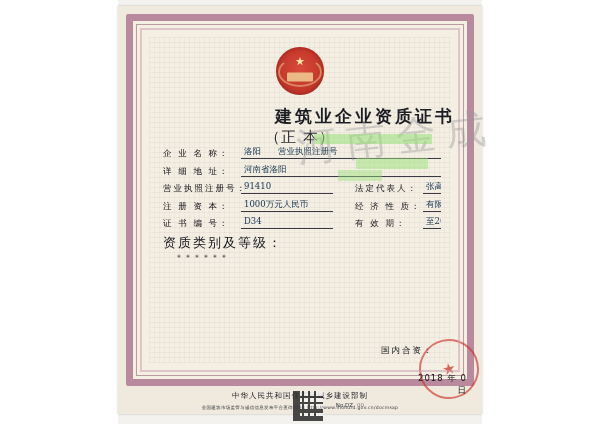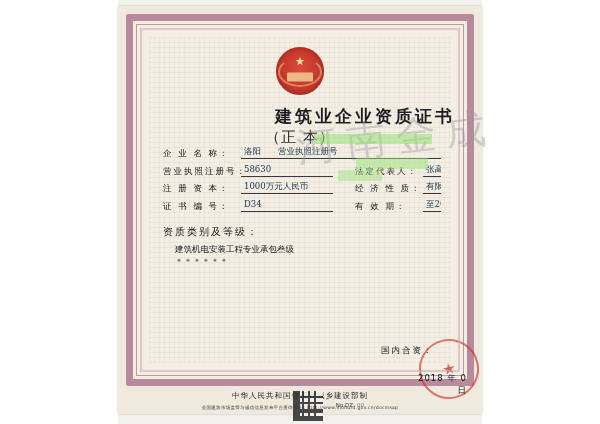--- a/index.html
+++ b/index.html
@@ -136,23 +136,23 @@
     color:#13324f;
   }
   .row.split .lbl2{
     width:52px;flex:0 0 52px;
     letter-spacing:2px;
     padding-left:6px;
     white-space:nowrap;
   }
   .val.narrow{flex:0 0 86px;}
   .scope-title{
-    margin-top:13px;
+    margin-top:5px;
     letter-spacing:2px;
-    font-size:10px;
+    font-size:13px;
   }
   .scope-body{
     margin-top:4px;
     padding-left:12px;
     font-size:8.5px;
     color:#121821;
     line-height:13px;
   }
   .scope-stars{
     padding-left:12px;
@@ -294,44 +294,47 @@
       <div class="title">建筑业企业资质证书</div>
       <div class="subtitle">（正 本）</div>
 
       <div class="fields">
 
         <div class="row">
           <div class="lbl">企 业 名 称：</div>
           <div class="val handwrite">洛阳　　营业执照注册号</div>
         </div>
 
+        <div class="row">
+          <div class="lbl">详 细 地 址：</div>
+          <div class="val handwrite">河南省洛阳</div>
+        </div>
 
         <div class="row split">
           <div class="lbl">营业执照注册号：</div>
-          <div class="val narrow handwrite">58630</div>
+          <div class="val narrow handwrite">91410</div>
           <div class="lbl2">法定代表人：</div>
           <div class="val handwrite">张高</div>
         </div>
 
         <div class="row split">
           <div class="lbl">注 册 资 本：</div>
           <div class="val narrow handwrite">1000万元人民币</div>
           <div class="lbl2">经 济 性 质：</div>
           <div class="val handwrite">有限责任公司（国内合资）</div>
         </div>
 
         <div class="row split">
           <div class="lbl">证 书 编 号：</div>
           <div class="val narrow handwrite">D34</div>
           <div class="lbl2">有 效 期：</div>
           <div class="val handwrite">至2023年01月04日</div>
         </div>
 
         <div class="scope-title">资质类别及等级：</div>
-        <div class="scope-body">建筑机电安装工程专业承包叁级</div>
         <div class="scope-stars">＊＊＊＊＊＊</div>
       </div>
 
       <div class="issuer">国内合资：</div>
       <div class="seal">
         <div class="s-star">★</div>
       </div>
       <div class="issue-date">2018 年 0    日</div>
       <div class="footer-org">中华人民共和国住房和城乡建设部制</div>
 

